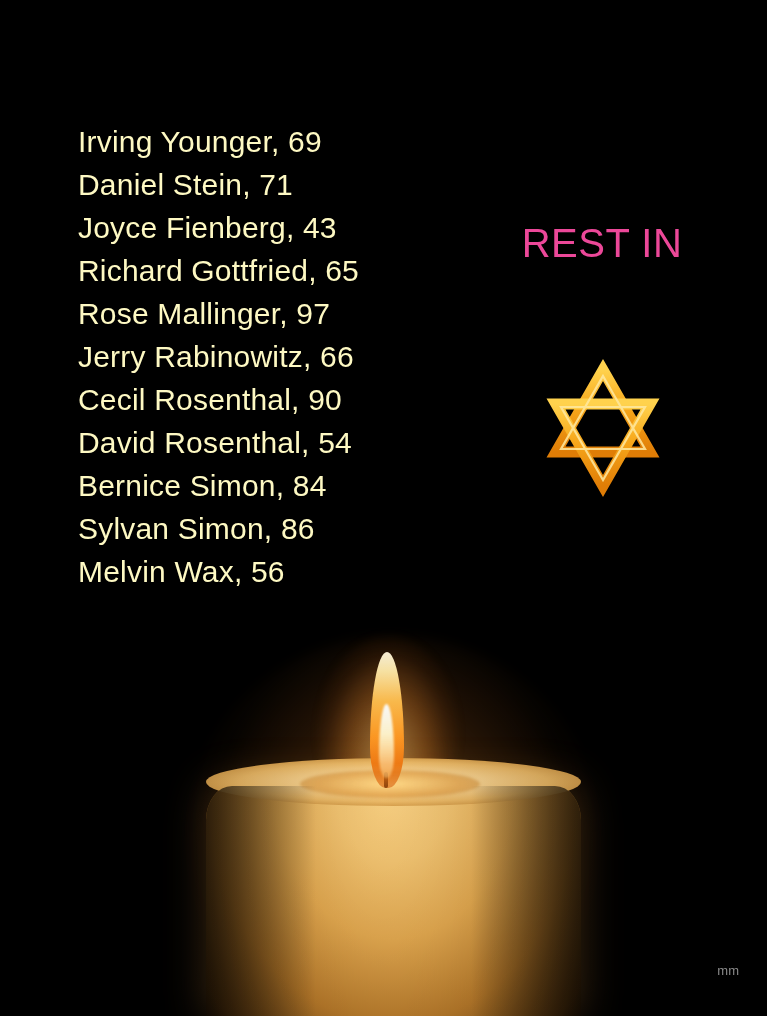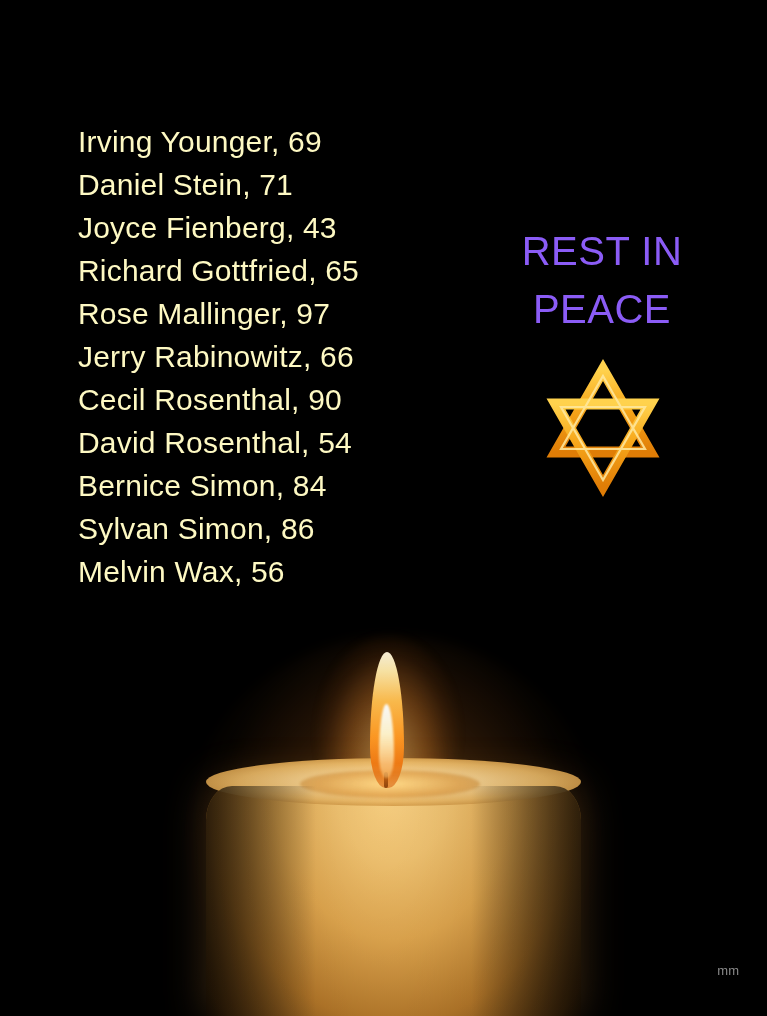--- a/index.html
+++ b/index.html
@@ -37,25 +37,24 @@
   
   #rip {
     position: absolute;
     left: 497px;
     top: 218px;
     width: 210px;
     text-align: center;
     z-index: 5;
   }
   #rip .rip-line {
-    color: #8b5cf6;
+    color: #ec4899;
     font-size: 40px;
     line-height: 50px;
     letter-spacing: 0.5px;
-    margin-top: 8px;
   }
 
   
   #star {
     position: absolute;
     left: 533px;
     top: 358px;
     width: 140px;
     height: 140px;
     z-index: 5;
@@ -239,21 +238,20 @@
     <div class="name-line">Jerry Rabinowitz, 66</div>
     <div class="name-line">Cecil Rosenthal, 90</div>
     <div class="name-line">David Rosenthal, 54</div>
     <div class="name-line">Bernice Simon, 84</div>
     <div class="name-line">Sylvan Simon, 86</div>
     <div class="name-line">Melvin Wax, 56</div>
   </div>
 
   <div id="rip">
     <div class="rip-line">REST IN</div>
-    <div class="rip-line">PEACE</div>
   </div>
 
   <div id="star">
     <svg width="140" height="140" viewBox="0 0 140 140" aria-hidden="true">
       <defs>
         <linearGradient id="starGrad" x1="0" y1="0" x2="0" y2="1">
           <stop offset="0%" stop-color="#ffd24d"></stop>
           <stop offset="45%" stop-color="#f7a81b"></stop>
           <stop offset="100%" stop-color="#e07d06"></stop>
         </linearGradient>

